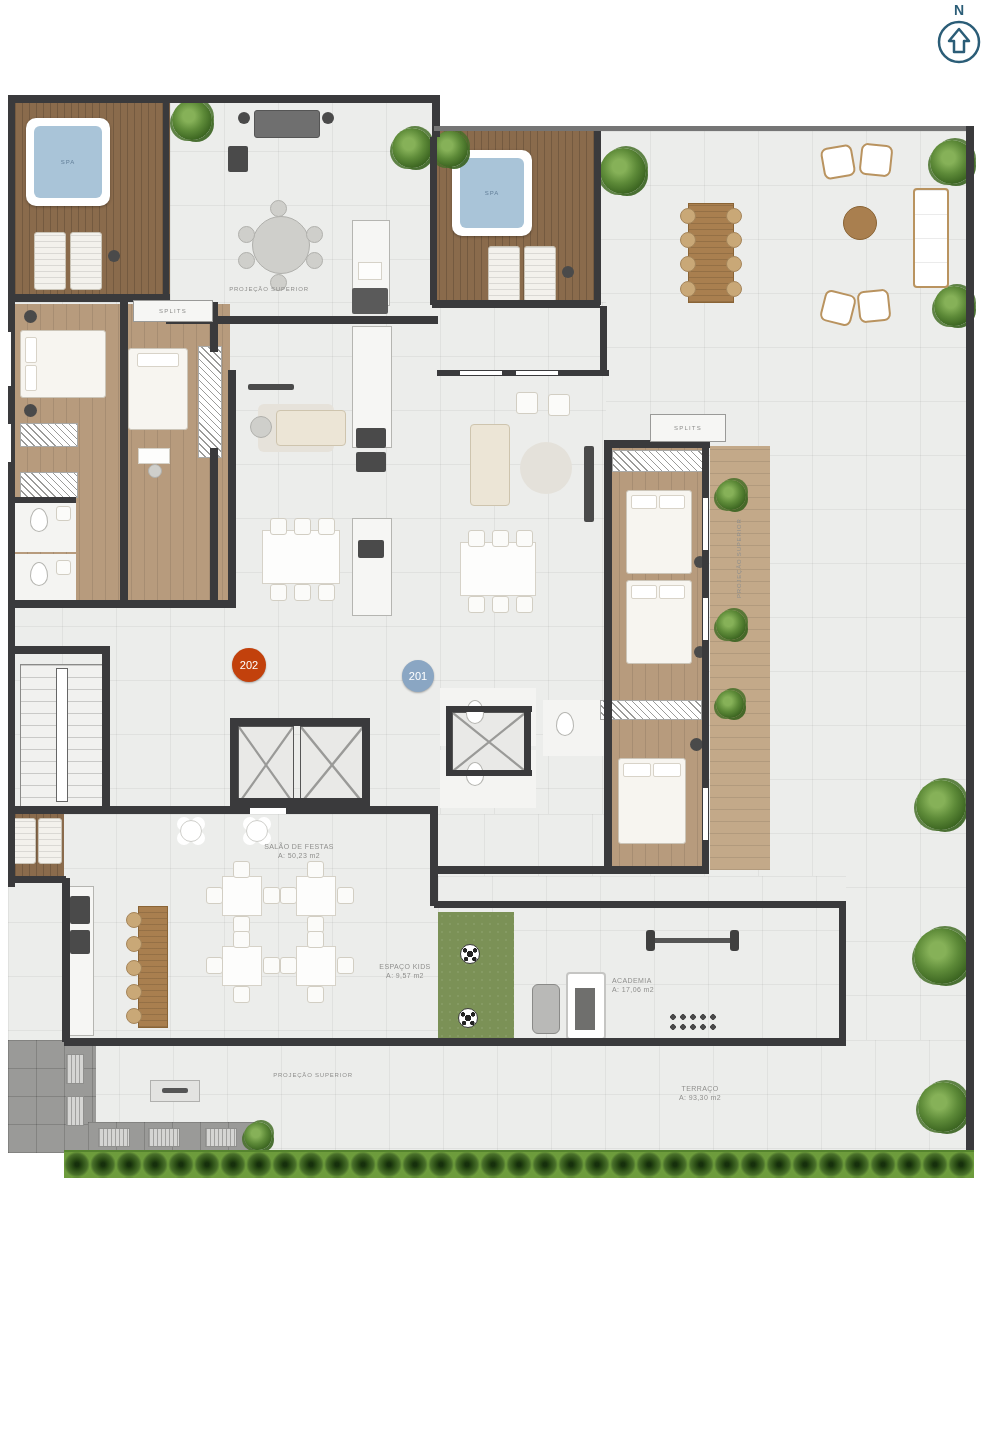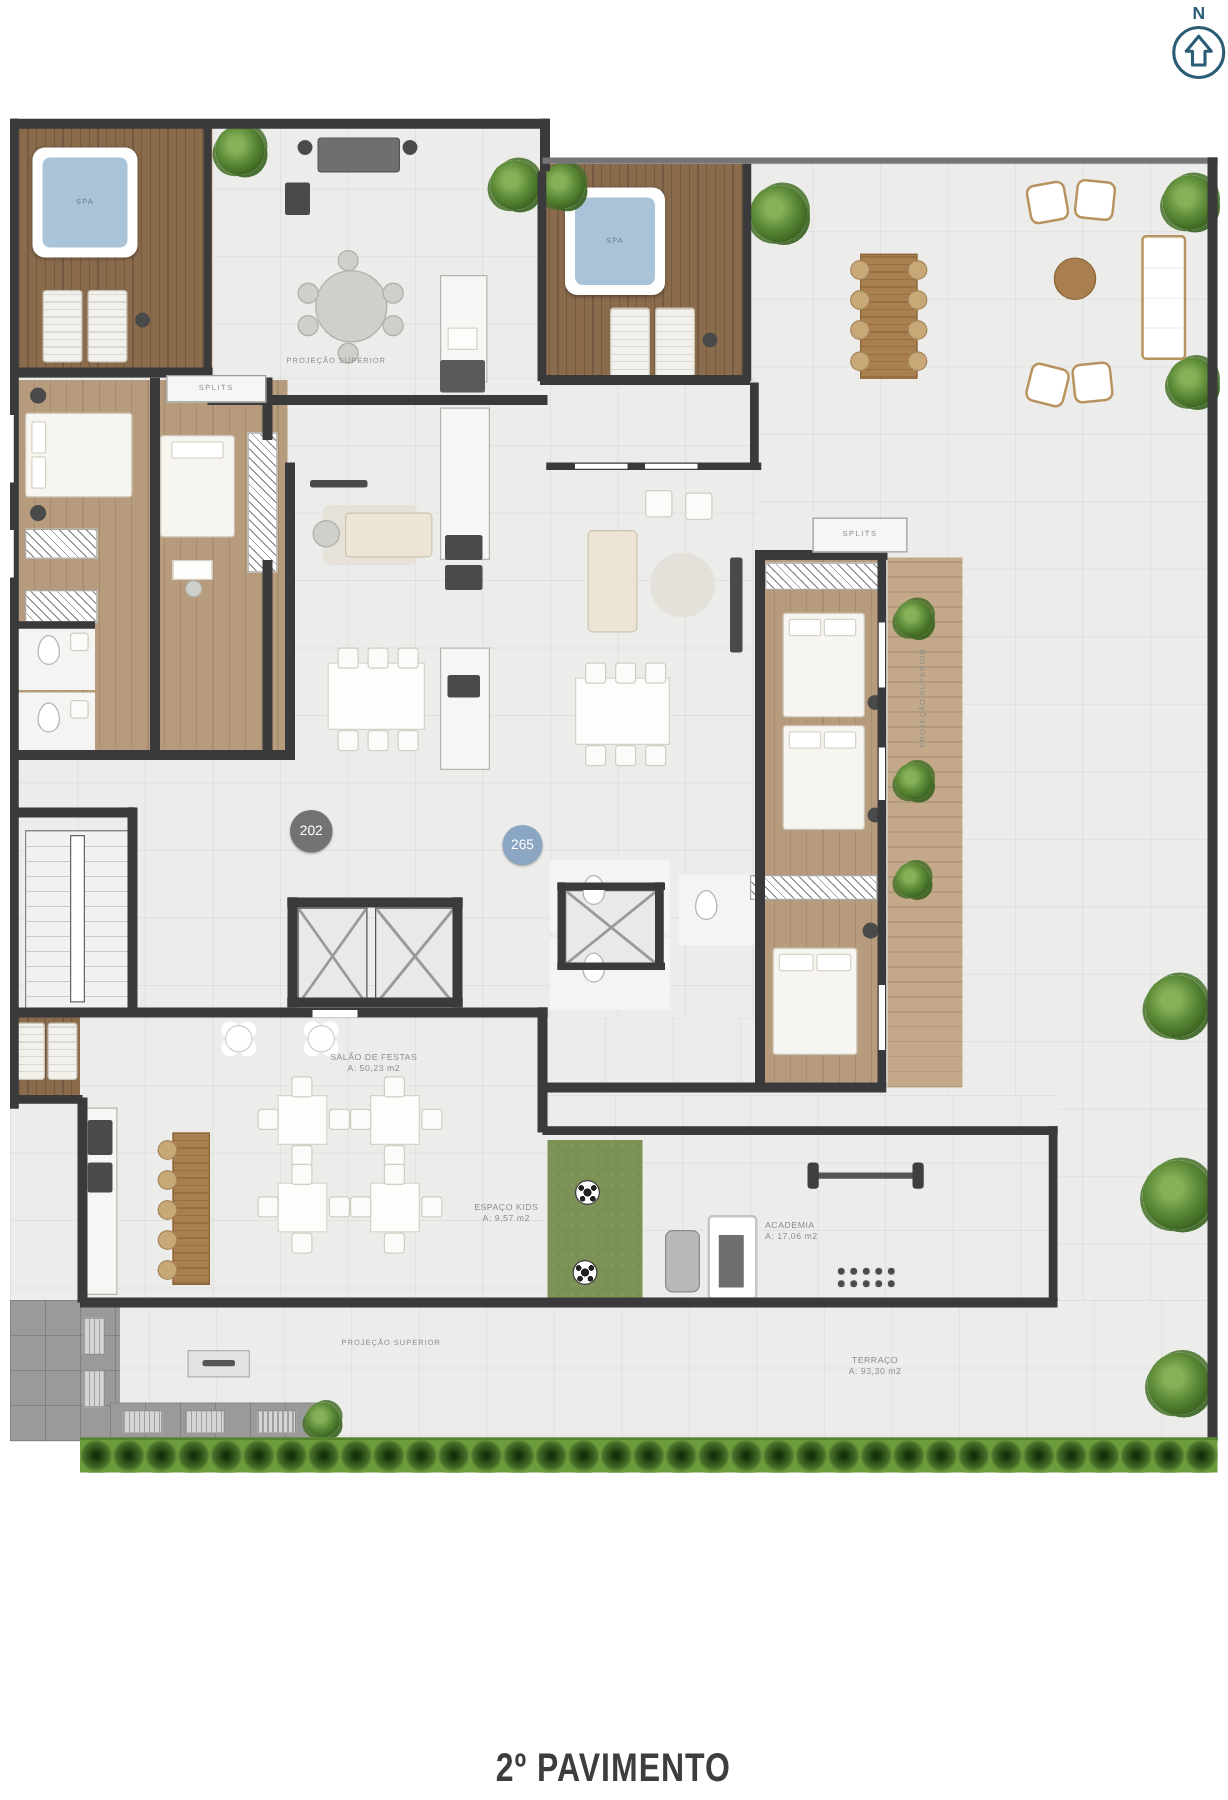--- a/index.html
+++ b/index.html
@@ -359,32 +359,29 @@
   </div>
   <div class="lbl" style="left:612px;top:976px;width:76px;text-align:left">
     <div>ACADEMIA</div>
     <div>A: 17,06 m2</div>
   </div>
   <div class="lbl" style="left:652px;top:1084px;width:96px">
     <div>TERRAÇO</div>
     <div>A: 93,30 m2</div>
   </div>
 
-  <div class="badge" style="left:232px;top:648px;width:34px;height:34px;background:#737373">202</div>
-  <div class="badge" style="left:402px;top:660px;width:32px;height:32px;background:#8aa6c3">265</div>
+  <div class="badge" style="left:232px;top:648px;width:34px;height:34px;background:#c2410c">202</div>
+  <div class="badge" style="left:402px;top:660px;width:32px;height:32px;background:#8aa6c3">201</div>
 
   <div class="abs hedge" style="left:64px;top:1150px;width:910px;height:26px"></div>
 
   <div class="watermark">
   </div>
 
   <div class="compass">
     <div class="n">N</div>
     <svg width="46" height="46" viewBox="0 0 46 46">
       <circle cx="23" cy="23" r="20" fill="none" stroke="#2b5d77" stroke-width="2.5"></circle>
       <path d="M23 10 L33 22 H28 V33 H18 V22 H13 Z" fill="none" stroke="#2b5d77" stroke-width="2.5" stroke-linejoin="round"></path>
     </svg>
   </div>
-  <div class="title">
-    <span>2º PAVIMENTO</span>
-  </div>
 
 </div>
 
 </body></html>

